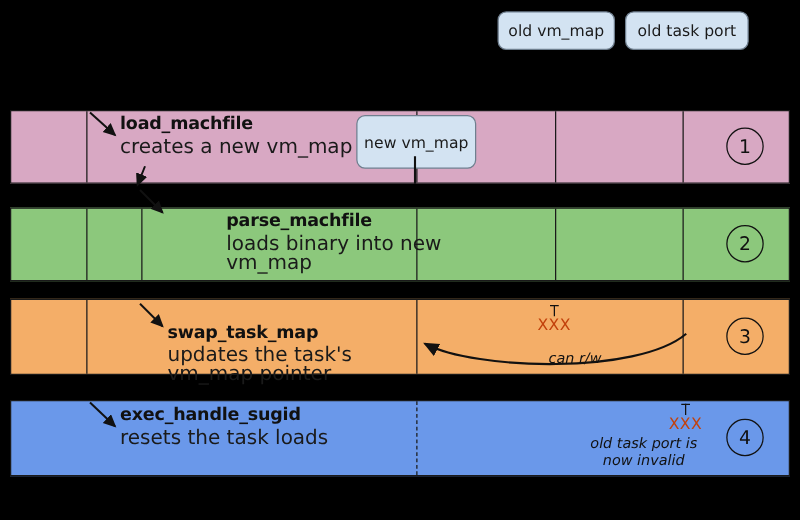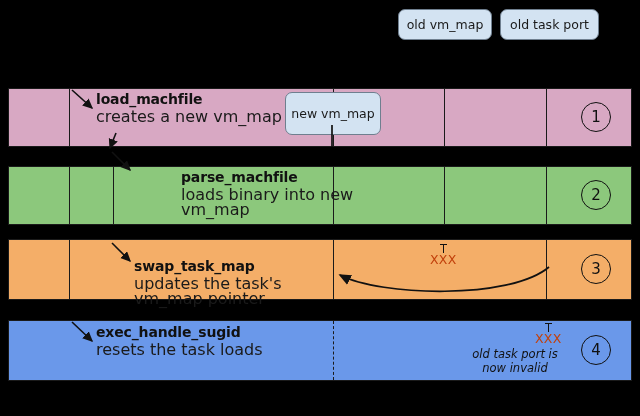--- a/index.html
+++ b/index.html
@@ -212,20 +212,21 @@
   <div class="fn-block" style="left:134px; top:243px; z-index:5;margin-top:16px;">
     <div class="fn-name">swap_task_map</div>
     <div class="fn-desc">updates the task's
 vm_map pointer</div>
   </div>
 
   <div class="xxx-tick" style="left:443px; top:244px;"></div>
   <div class="xxx-cap" style="left:440px; top:244px;"></div>
   <div class="xxx" style="left:430px; top:252px;">XXX</div>
 
+  <div class="note-italic" style="left:420px; top:279px; width:80px; text-align:center;">can r/w</div>
 
   <div class="step-circle" style="left:581px; top:254px;">
     <span>3</span>
   </div>
 
   <div class="row" id="row4">
     <div class="vsep dashed" style="left:324px;"></div>
   </div>
 
   <div class="fn-block" style="left:96px; top:325px; z-index:5;">

